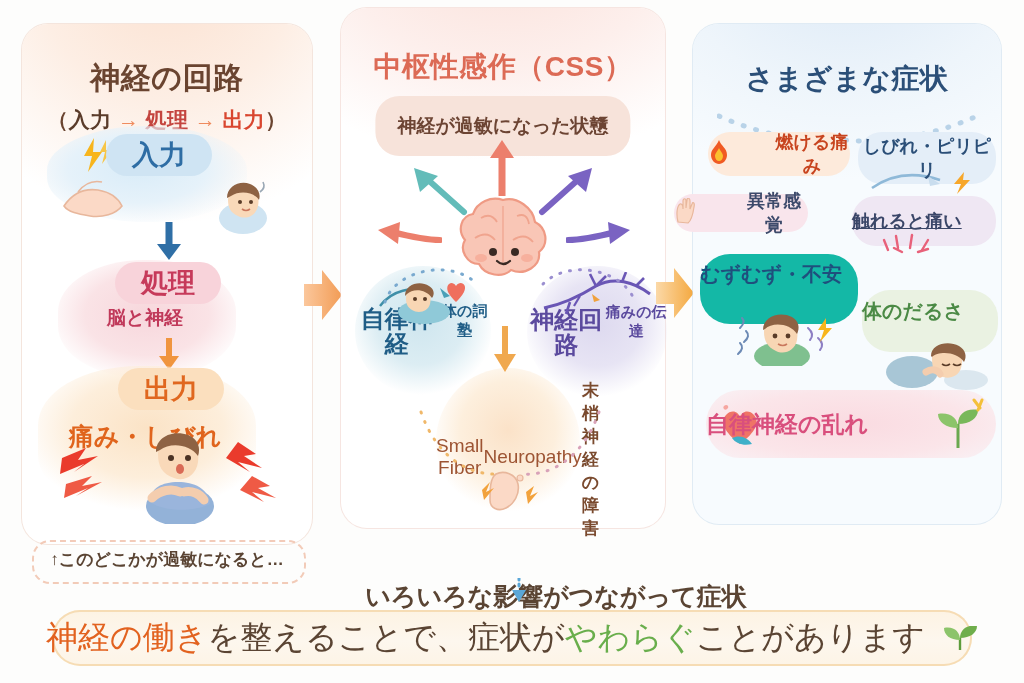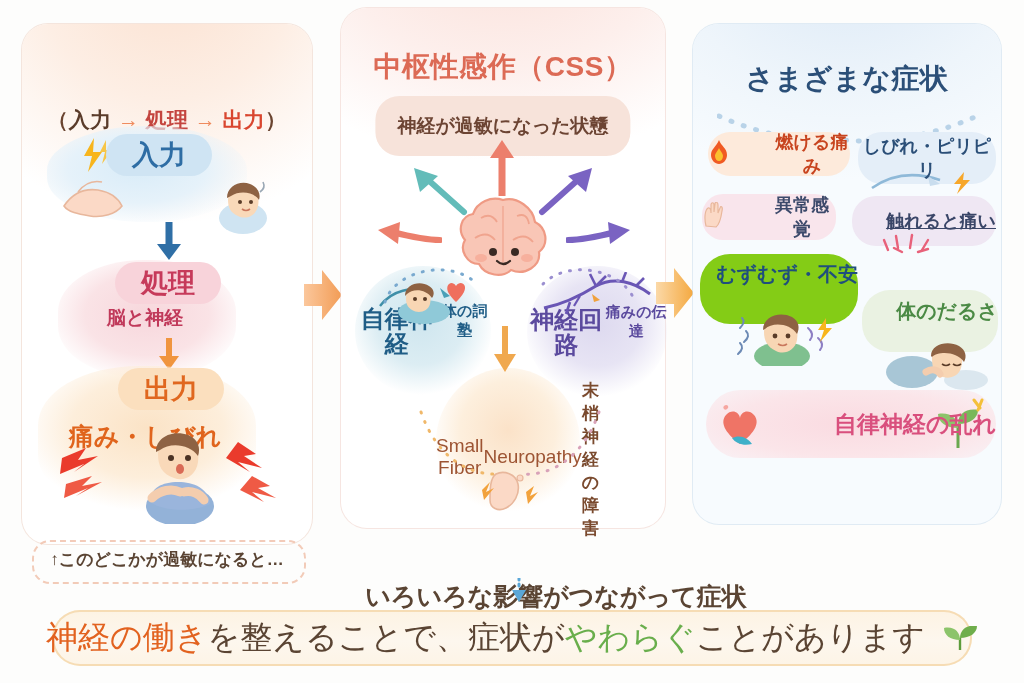--- a/index.html
+++ b/index.html
@@ -102,34 +102,34 @@
   #c-sfn{left:436px;top:368px;width:144px;height:148px;
      background:radial-gradient(55% 55% at 50% 42%,#fbe2c8 0%,#fdefdd 60%,rgba(253,239,221,0) 100%);
      justify-content:flex-start;padding-top:30px;box-sizing:border-box;}
   #c-sfn .e1{font-size:19px;color:#9d5433;font-weight:400;line-height:1.18;}
   #c-sfn .e2{font-size:17px;color:#7a4a2e;font-weight:700;margin-top:5px;}
 
   #mid-foot{position:absolute;left:341px;top:580px;width:430px;text-align:center;
      font-size:25px;color:#5a4433;font-weight:700;}
 
   
-  .tag{position:absolute;display:flex;align-items:center;justify-content:flex-end;
+  .tag{position:absolute;display:flex;align-items:center;justify-content:space-between;
      border-radius:24px;font-weight:700;text-align:center;gap:39px;}
   .tag .lbl{position:relative;z-index:2;}
   .tag .ico{position:relative;z-index:2;margin-right:5px;display:inline-block;}
 
   #t1{left:708px;top:132px;width:142px;height:44px;background:#fdeadb;
       color:#c8441f;font-size:18px;border-radius:22px;}
   #t2{left:858px;top:132px;width:138px;height:52px;background:#e4eef8;
       color:#2b4f78;font-size:18px;border-radius:24px;}
-  #t3{left:702px;top:194px;width:134px;height:46px;background:#f9e5ec;
+  #t3{left:674px;top:194px;width:134px;height:38px;background:#f9e5ec;
       color:#3d4a6b;font-size:18px;border-radius:21px;}
   #t4{left:852px;top:196px;width:144px;height:50px;background:#efe7f3;
       color:#3a4668;font-size:18px;border-radius:24px;text-decoration:underline;}
-  #t5{left:700px;top:254px;width:158px;height:70px;background:#84cc16;
+  #t5{left:700px;top:254px;width:158px;height:70px;background:#14b8a6;
       color:#1f4f7d;font-size:20px;border-radius:30px;align-items:flex-start;padding-top:7px;box-sizing:border-box;}
   #t6{left:862px;top:290px;width:136px;height:62px;background:#eaf2e2;
       color:#4b8a45;font-size:20px;border-radius:28px;align-items:flex-start;padding-top:8px;box-sizing:border-box;}
   #t7{left:706px;top:390px;width:290px;height:68px;
       background:radial-gradient(60% 70% at 50% 50%,#fadbe1 0%,#fbe5e9 68%,rgba(251,229,233,.55) 100%);
       color:#d94f7d;font-size:23px;border-radius:34px;}
 
   
   .hconn{position:absolute;}
   #conn1{left:304px;top:268px;}
@@ -149,20 +149,21 @@
   #mid-down{position:absolute;left:509px;top:578px;}
 </style>
 </head>
 <body>
 
 <div class="stage">
 
   <div class="panel" id="panel-left">
     <div class="tint"></div>
 
+    <div class="h-title" id="left-title">神経の回路</div>
 
     <div class="h-title" id="left-sub">
       <span>（</span><span class="k1">入力</span>
       <span class="ar">→</span>
       <span class="k2">処理</span>
       <span class="ar">→</span>
       <span class="k3">出力</span><span>）</span>
     </div>
   </div>
 

